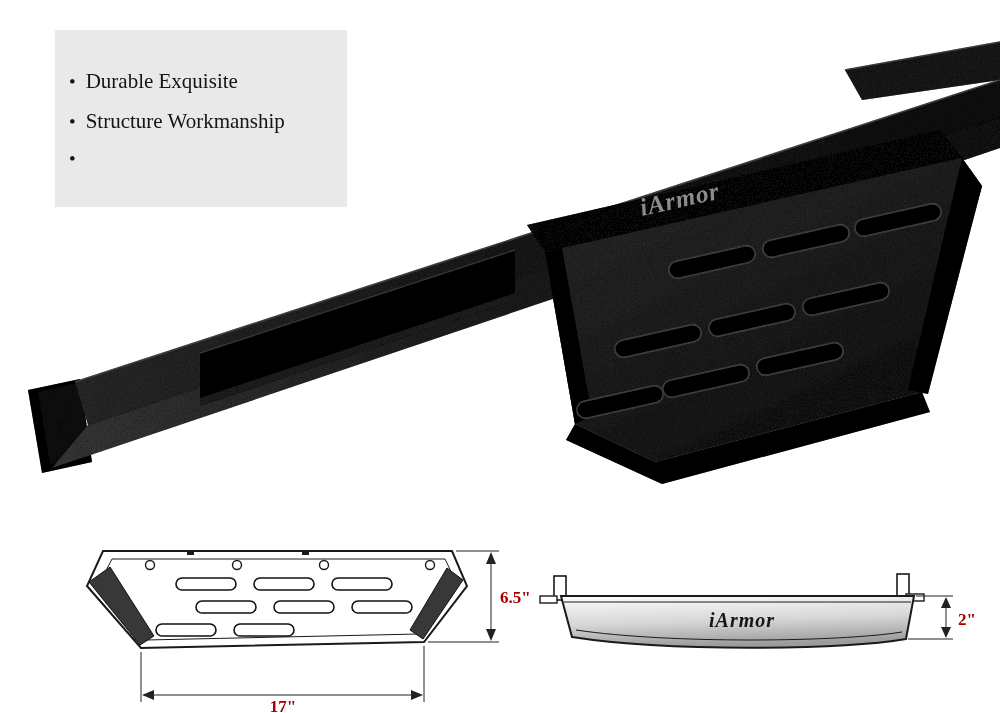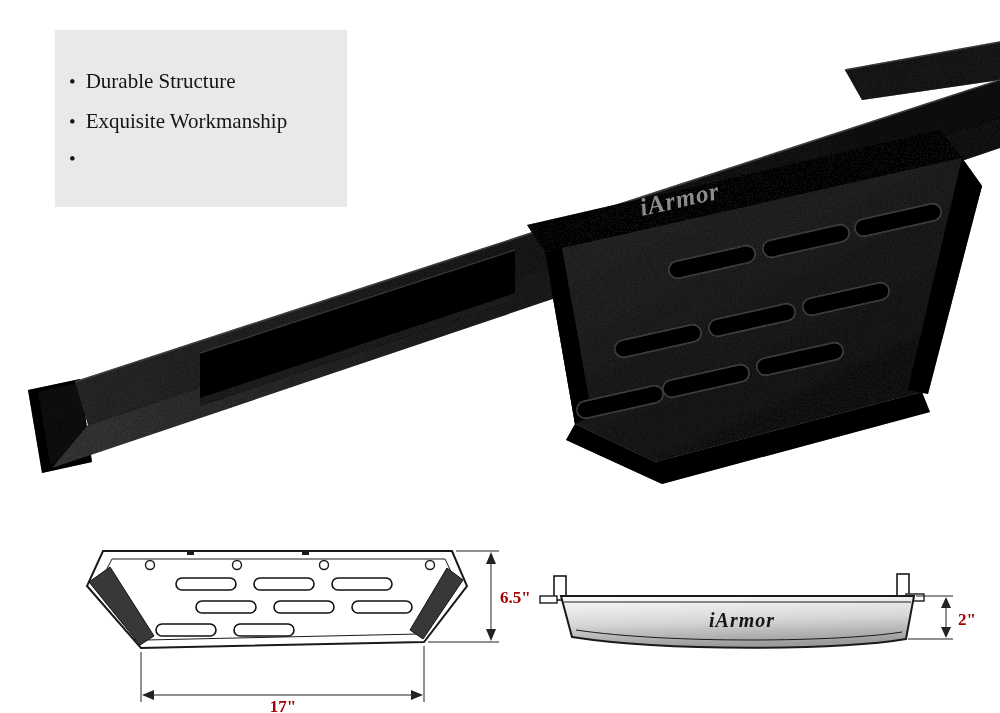--- a/index.html
+++ b/index.html
@@ -19,25 +19,25 @@
   .outline{stroke:#1a1a1a;fill:#ffffff;}
 </style>
 </head>
 <body>
 
 <div class="stage">
 
   <div class="feature-box">
     <div class="feature-item">
       <span class="bullet">•</span>
-      <span>Durable Structure</span>
+      <span>Durable Exquisite</span>
     </div>
     <div class="feature-item">
       <span class="bullet">•</span>
-      <span>Exquisite Workmanship</span>
+      <span>Structure Workmanship</span>
     </div>
     <div class="feature-item">
       <span class="bullet">•</span>
     </div>
   </div>
 
   <svg class="art" viewBox="0 0 1000 713" width="1000" height="713">
     <defs>
       <linearGradient id="gTop" x1="0" y1="0" x2="1" y2="0">
         <stop offset="0" stop-color="#3a3a3a"></stop>

